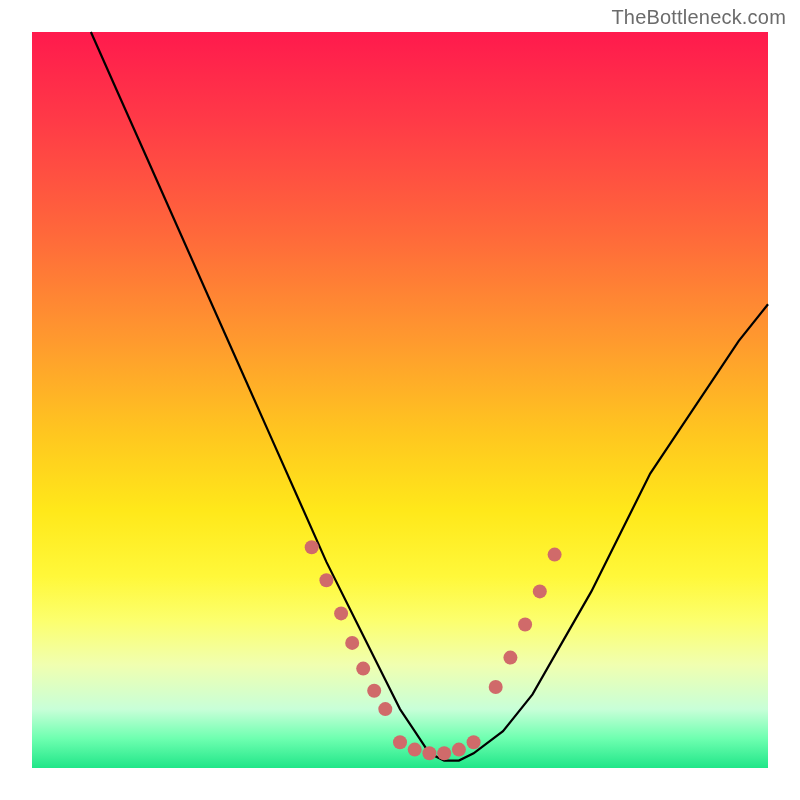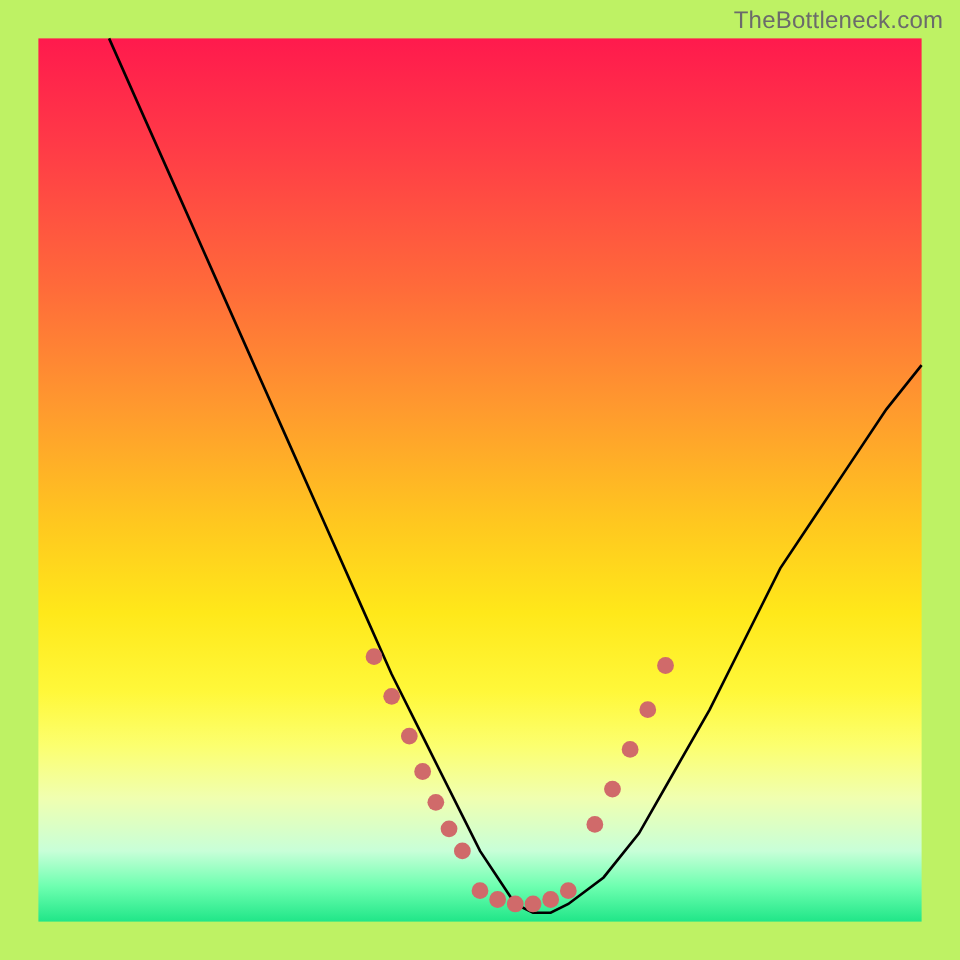--- a/index.html
+++ b/index.html
@@ -10,21 +10,21 @@
     overflow: hidden;
     background: #000;
     font-family: Arial, Helvetica, sans-serif;
   }
   .frame {
     position: absolute;
     top: 0;
     left: 0;
     width: 800px;
     height: 800px;
-    background: #bef264;
+    background: #ffffff;
   }
   .plot {
     position: absolute;
     top: 32px;
     left: 32px;
     width: 736px;
     height: 736px;
     
     background: linear-gradient(to bottom,
       #ff1a4d 0%,

